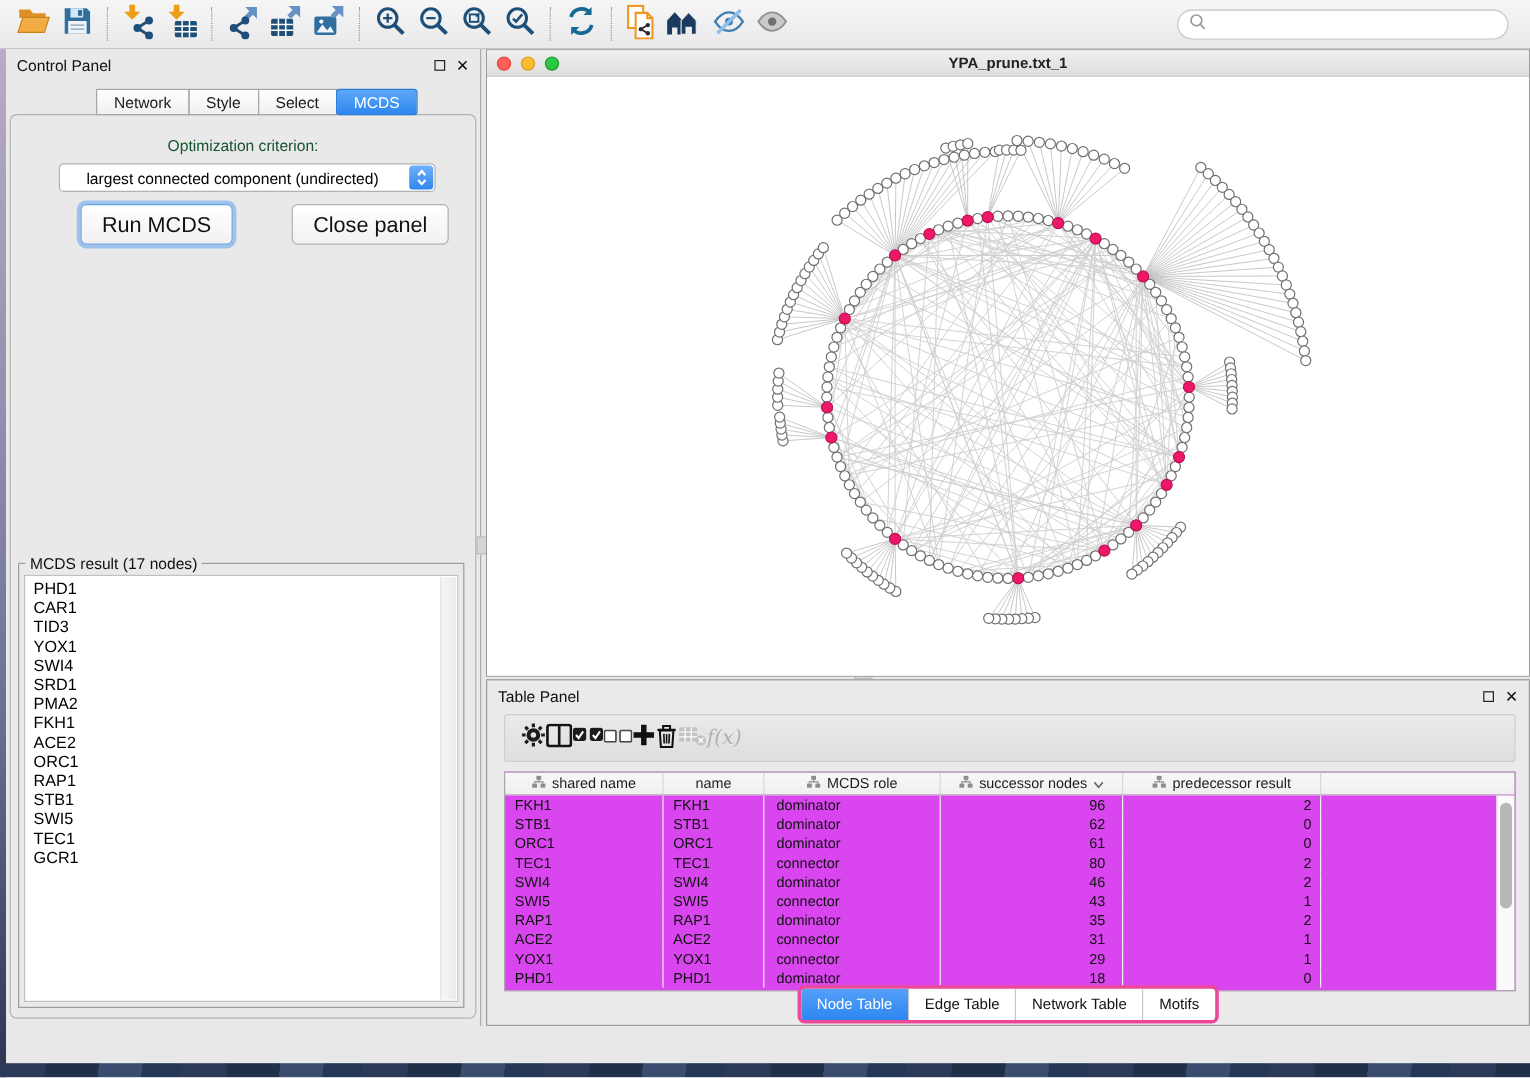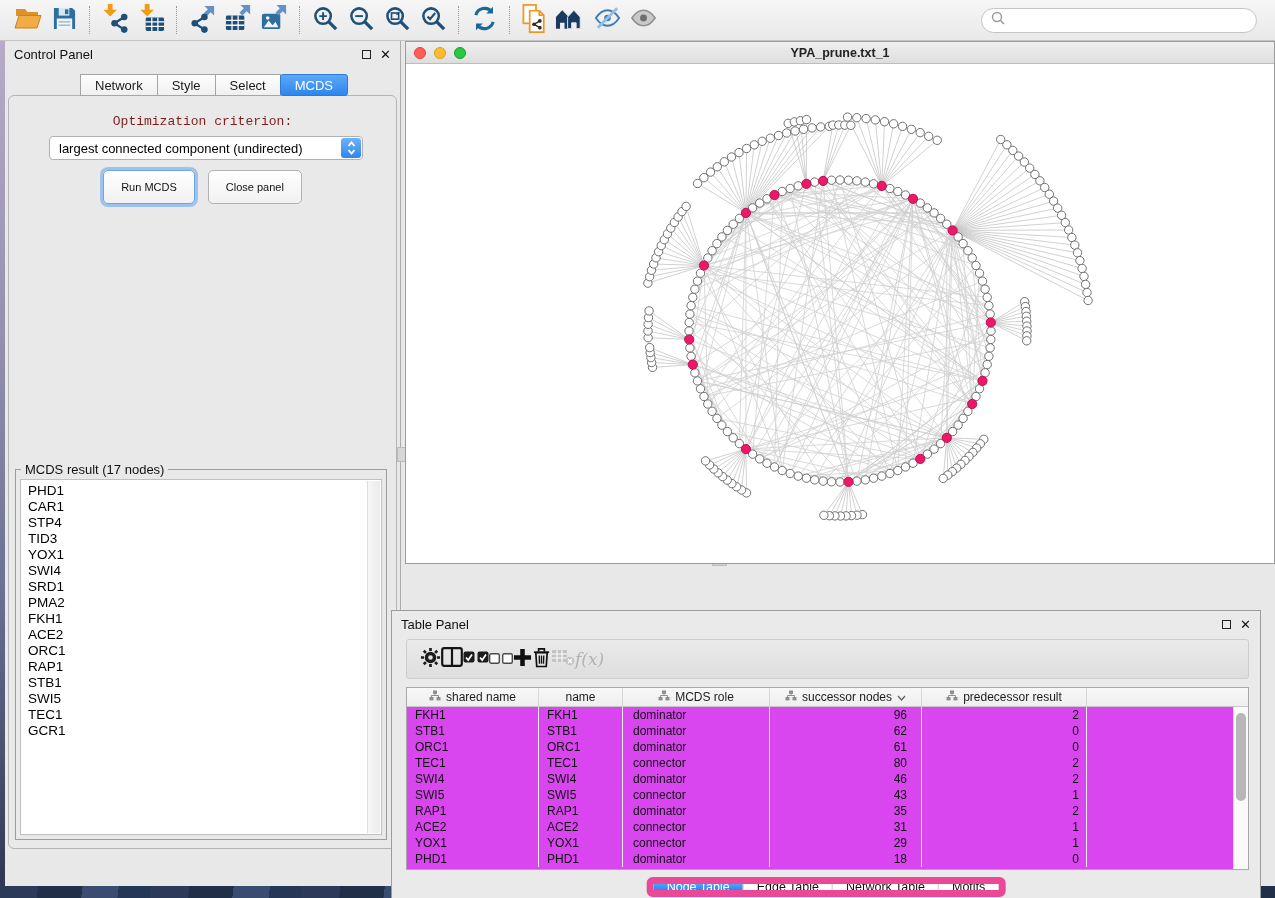--- a/index.html
+++ b/index.html
@@ -25,28 +25,28 @@
   #control-panel { position:absolute; left:5px; top:41px; width:396px; height:814px; background:#e9e9e9; border-right:1px solid #ababab; }
   .panel-header { height:26px; display:flex; align-items:center; padding:0 9px; font-size:13px; color:#111; }
   .win-controls { margin-left:auto; display:flex; gap:9px; align-items:center; }
   .float-box { width:9px; height:9px; border:1.5px solid #222; display:inline-block; }
   .close-x { font-size:13px; font-weight:bold; color:#111; line-height:1; }
   #cp-tabs { position:absolute; left:75px; top:33px; display:flex; z-index:2; }
   .cp-tab { height:22px; padding:0 14px; display:flex; align-items:center; font-size:13px; color:#1a1a1a;
     background:linear-gradient(#fefefe,#f0f0f0); border:1px solid #a6a6a6; margin-right:-1px; }
   .cp-tab.active { background:linear-gradient(#5ea7f8,#2d86ef); color:#fff; border-color:#2c7bd4; border-radius:3px; }
   #cp-content { position:absolute; left:3px; top:54px; width:389px; height:754px; border:1px solid #b4b4b4; border-radius:6px; background:#e9e9e9; }
-  .opt-label { text-align:center; margin-top:18px; font-size:13px; color:#7f1d1d;font-family:Liberation Mono, monospace; }
+  .opt-label { text-align:center; margin-top:18px; font-size:13px; color:#14532d; }
   .criterion-select { position:absolute; left:40px; top:40px; width:314px; height:24px; background:#fff;
-    border:1px solid #b1b1b1; border-radius:4px; display:flex; align-items:center; font-size:13px; padding-left:9px; }
+    border:1px solid #b1b1b1; border-radius:4px; display:flex; align-items:center; font-size:13px; padding-left:22px; }
   .stepper { position:absolute; right:1px; top:1px; bottom:1px; width:20px;
     background:linear-gradient(#6fb2fa,#2e86ee); border-radius:3px; display:flex; align-items:center; justify-content:center; }
   .btn-row { position:absolute; left:0; right:0; top:74px; display:flex; justify-content:center; gap:13px; }
   .btn { height:24px; padding:16px 17px; background:linear-gradient(#ffffff,#f1f1f1); border:1px solid #b2b2b2;
-    border-radius:5px; font-size:11px; color:#111; display:flex; align-items:center; }
+    border-radius:5px; font-size:18px; color:#111; display:flex; align-items:center;margin-left:36px; }
   .btn.focused { box-shadow:0 0 0 3px rgba(96,163,240,.55); border-color:#6aa6e0; }
   .result-group { position:absolute; left:6px; top:373px; width:372px; height:371px; border:1px solid #9c9c9c; }
   .result-legend { position:absolute; top:-8px; left:5px; background:#e9e9e9; padding:0 4px; font-size:13px; color:#111; }
   .result-list { position:absolute; left:4px; top:9px; right:4px; bottom:4px; background:#fff; border:1px solid #c0c0c0; overflow:hidden; }
   .scroll-track-v { position:absolute; top:1px; bottom:1px; right:1px; width:13px;
     background:linear-gradient(90deg,#f7f7f7,#ebebeb); border-left:1px solid #ddd; }
   #mcds-list { padding-top:3px; }
   .mcds-item { font-size:13.5px; line-height:16px; padding-left:7px; color:#000; }
 
   
@@ -59,43 +59,43 @@
     display:flex; align-items:center; padding:0 8px; position:relative; }
   .lights { display:flex; gap:8px; z-index:2; }
   .light { width:12px; height:12px; border-radius:50%; }
   .light.red { background:#ff5f57; border:1px solid #e0443e; }
   .light.yellow { background:#febc2e; border:1px solid #d89e24; }
   .light.green { background:#28c840; border:1px solid #1f9a31; }
   .net-title { position:absolute; left:0; right:0; text-align:center; font-size:12.5px; font-weight:700; color:#222; }
   #graph { position:absolute; left:0; top:22px; width:868px; height:499px; background:#fff; }
 
   
-  #table-panel { position:absolute; left:391px; top:566px; width:870px; height:289px; background:#eaeaea; border:1px solid #9c9c9c;margin-top:44px; }
+  #table-panel { position:absolute; left:405px; top:566px; width:870px; height:289px; background:#eaeaea; border:1px solid #9c9c9c; }
   .tp-toolbar { position:absolute; left:14px; top:28px; right:11px; height:40px;
     background:linear-gradient(#eaeaea,#dedede); border:1px solid #cecece; border-radius:3px;
     display:flex; align-items:center; padding:0 13px; }
   .tp-tool { display:flex; align-items:center; justify-content:center; }
   .fx { font-family:"DejaVu Serif","Liberation Serif",serif; font-style:italic; font-size:17px; color:#b2b2b2; }
   .tp-table { position:absolute; left:14px; top:76px; right:11px; bottom:28px; background:#d946ef; border:1px solid #a9a9a9; }
   #thead { display:flex; height:19px; background:linear-gradient(#f8f8f8,#efefef); border-bottom:1px solid #c8c8c8;
     font-size:12px; color:#1c1c1c; }
   .th { display:flex; align-items:center; justify-content:center; gap:5px; border-right:1px solid #d7d7d7; flex:none; }
   .th.filler { flex:1; border-right:none; }
   #tbody { position:absolute; left:0; right:15px; top:19px; bottom:0; overflow:hidden; }
   .tr { display:flex; height:16px; font-size:12px; color:#111; }
   .td { display:flex; align-items:center; flex:none; border-right:1px solid #f1f1f1; height:100%; }
   .td.filler { flex:1; border-right:none; }
   .td.c0, .td.c1 { padding-left:8px; }
   .td.c2 { padding-left:10px; }
   .td.c3 { justify-content:flex-end; padding-right:14px; }
   .td.c4 { justify-content:flex-end; padding-right:7px; }
   .tscroll { position:absolute; right:0; top:19px; bottom:0; width:15px; background:#fafafa; border-left:1px solid #e2e2e2; }
   .tthumb { position:absolute; left:2px; right:2px; top:6px; height:88px; background:#b7b7b7; border-radius:6px; }
-  #tp-tabs { position:absolute; left:50%; transform:translateX(-50%); bottom:1px; display:flex; height:20px;
-    border:7px solid #ec4899; border-radius:6px; background:#fff; overflow:hidden; }
+  #tp-tabs { position:absolute; left:50%; transform:translateX(-50%); bottom:1px; display:flex; height:32px;
+    border:3px solid #ec4899; border-radius:6px; background:#fff; overflow:hidden; }
   .seg { padding:0 13px; display:flex; align-items:center; font-size:12.5px; color:#111; border-right:1px solid #c8c8c8; }
   .seg:last-child { border-right:none; }
   .seg.active { background:linear-gradient(#54a0f8,#2e86ef); color:#fff; }
 
   
   #status-bar { position:absolute; left:5px; top:902px; width:1013px; height:31px; background:#0369a1; border-top:1px solid #c0c0c0; }
   .list-btn { position:absolute; left:7px; top:6px; width:29px; height:22px;
     background:linear-gradient(#fcfcfc,#efefef); border:1px solid #b7b7b7; display:flex; align-items:center; justify-content:center; }
   .memory-btn { position:absolute; right:8px; top:6px; height:24px; padding:0 11px; display:flex; align-items:center; gap:7px;
     background:linear-gradient(#fdfdfd,#f1f1f1); border:1px solid #b7b7b7; border-radius:3px; font-size:13px; color:#111; }
@@ -290,21 +290,20 @@
       <div class="btn-row">
         <div class="btn focused">Run MCDS</div>
         <div class="btn">Close panel</div>
       </div>
       <div class="result-group">
         <div class="result-legend">MCDS result (17 nodes)</div>
         <div class="result-list">
           <div id="mcds-list">
               <div class="mcds-item">PHD1</div>
               <div class="mcds-item">CAR1</div>
-              <div class="mcds-item">STP4</div>
               <div class="mcds-item">TID3</div>
               <div class="mcds-item">YOX1</div>
               <div class="mcds-item">SWI4</div>
               <div class="mcds-item">SRD1</div>
               <div class="mcds-item">PMA2</div>
               <div class="mcds-item">FKH1</div>
               <div class="mcds-item">ACE2</div>
               <div class="mcds-item">ORC1</div>
               <div class="mcds-item">RAP1</div>
               <div class="mcds-item">STB1</div>

